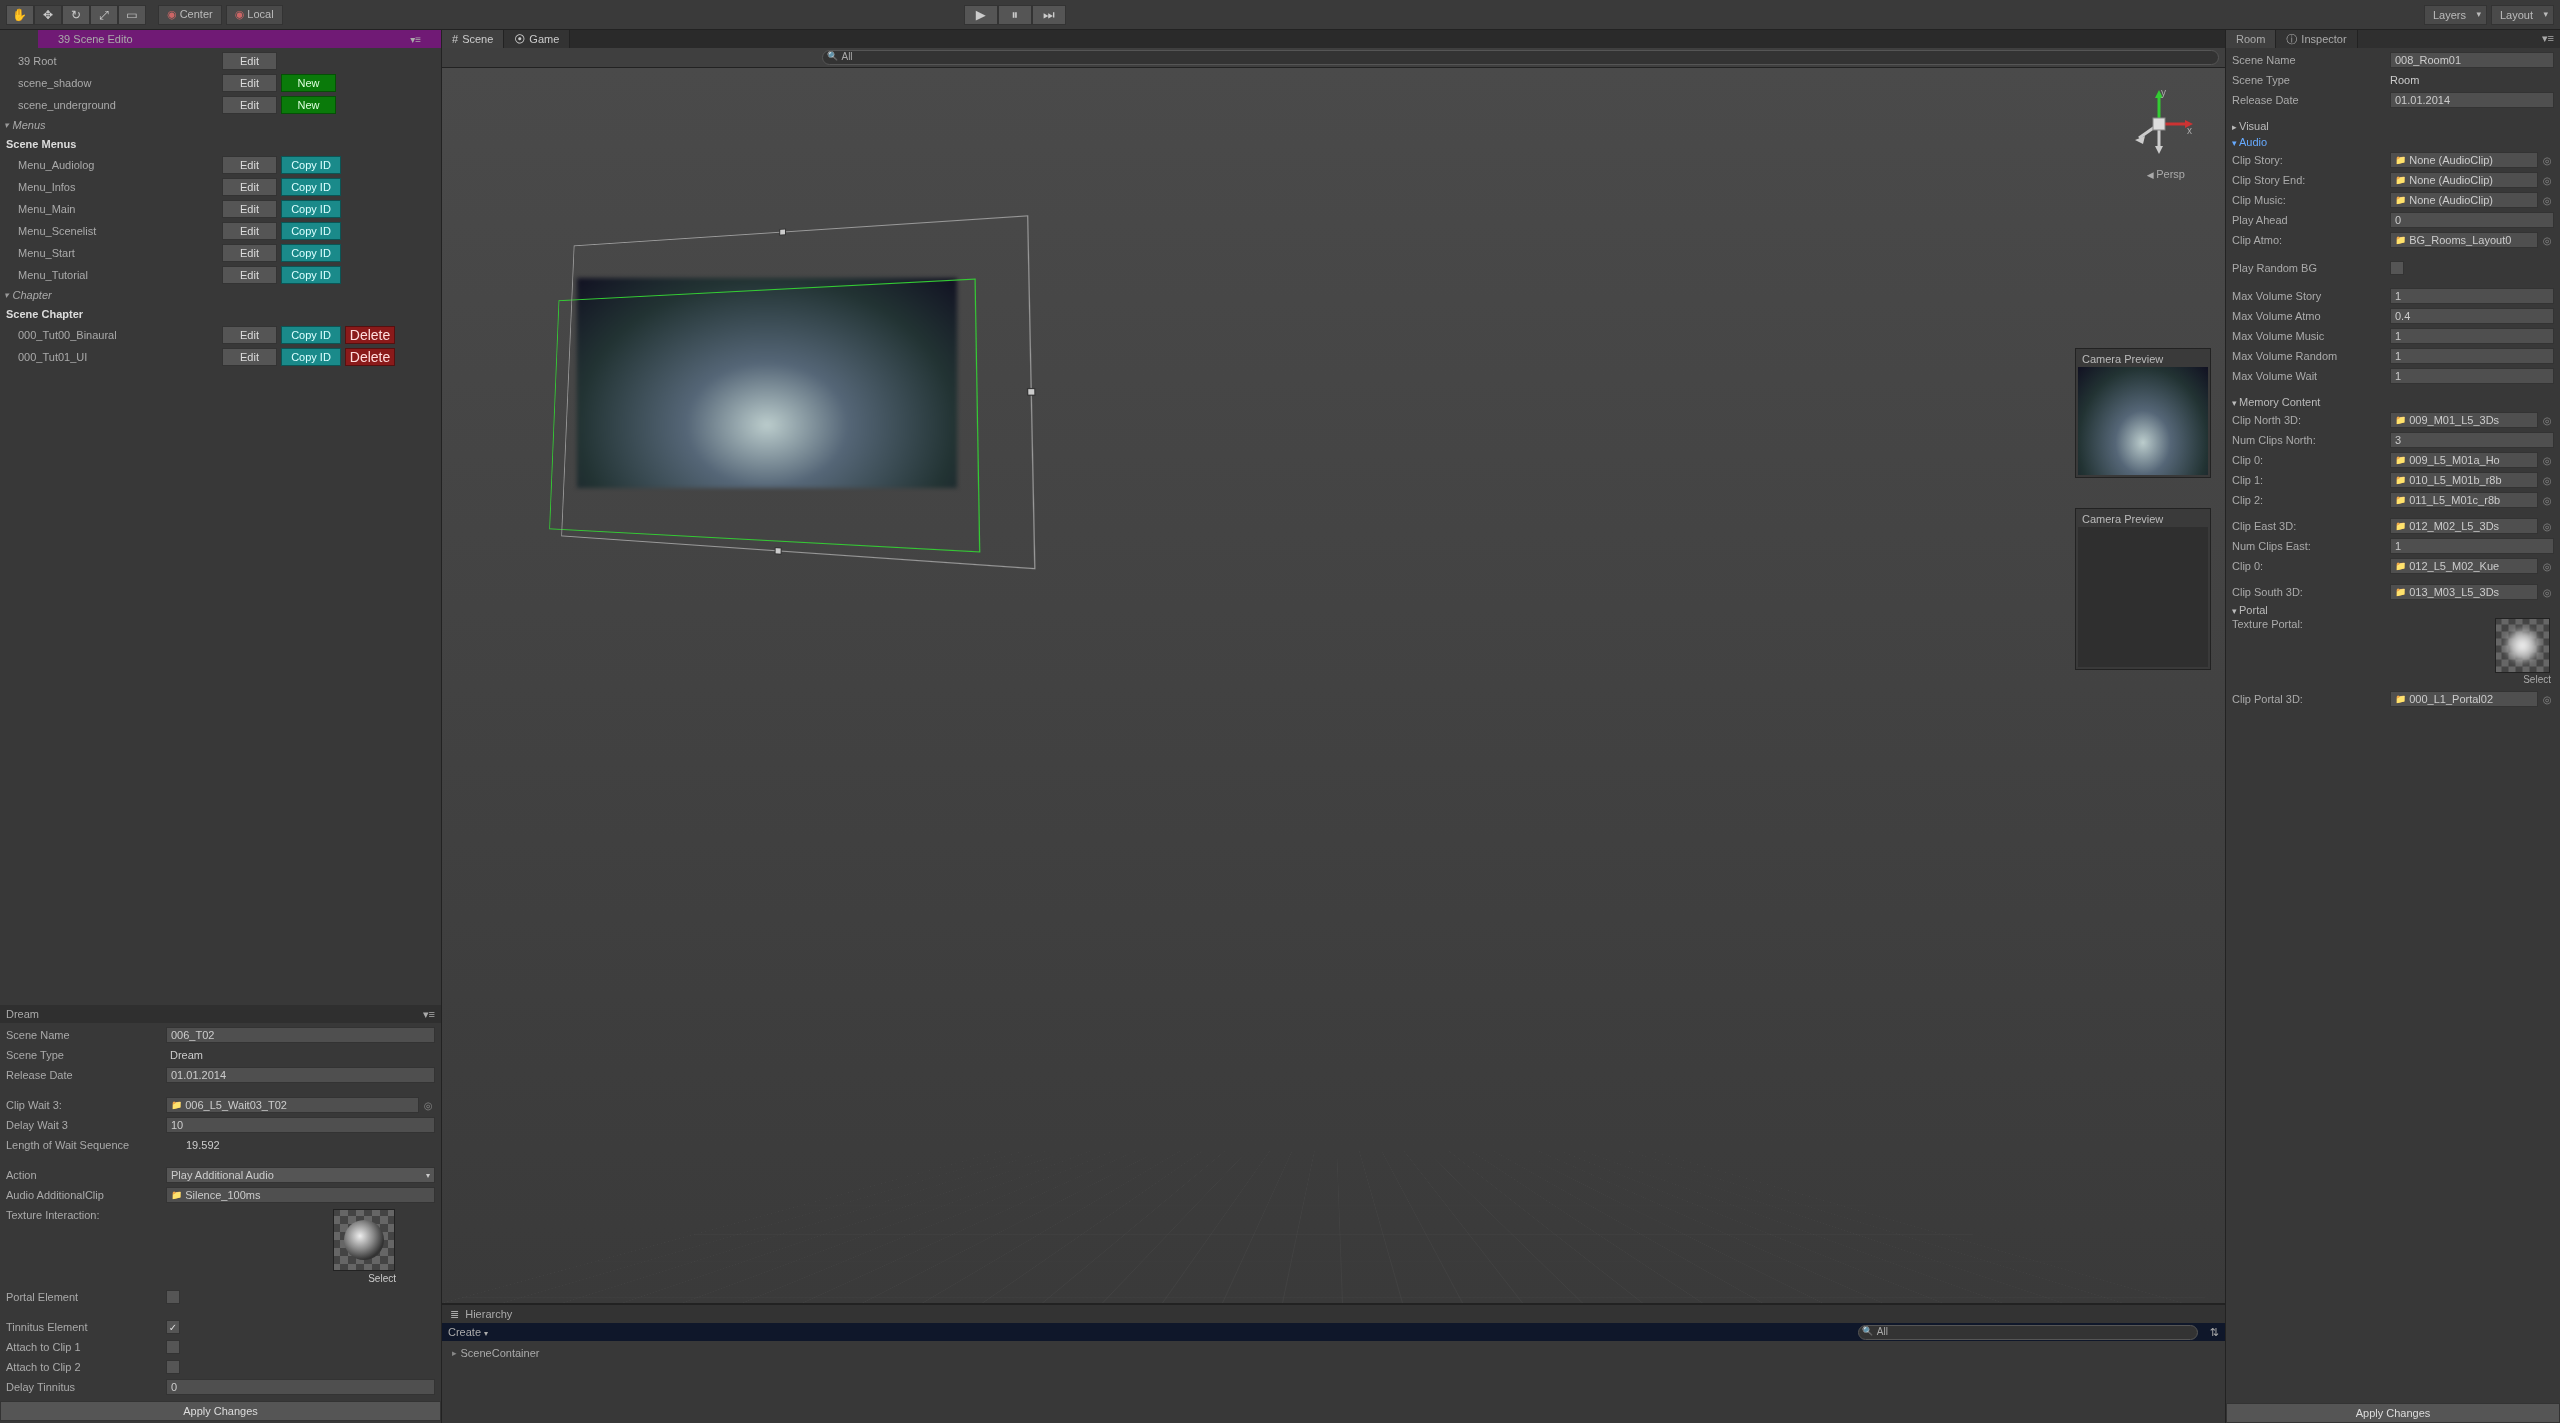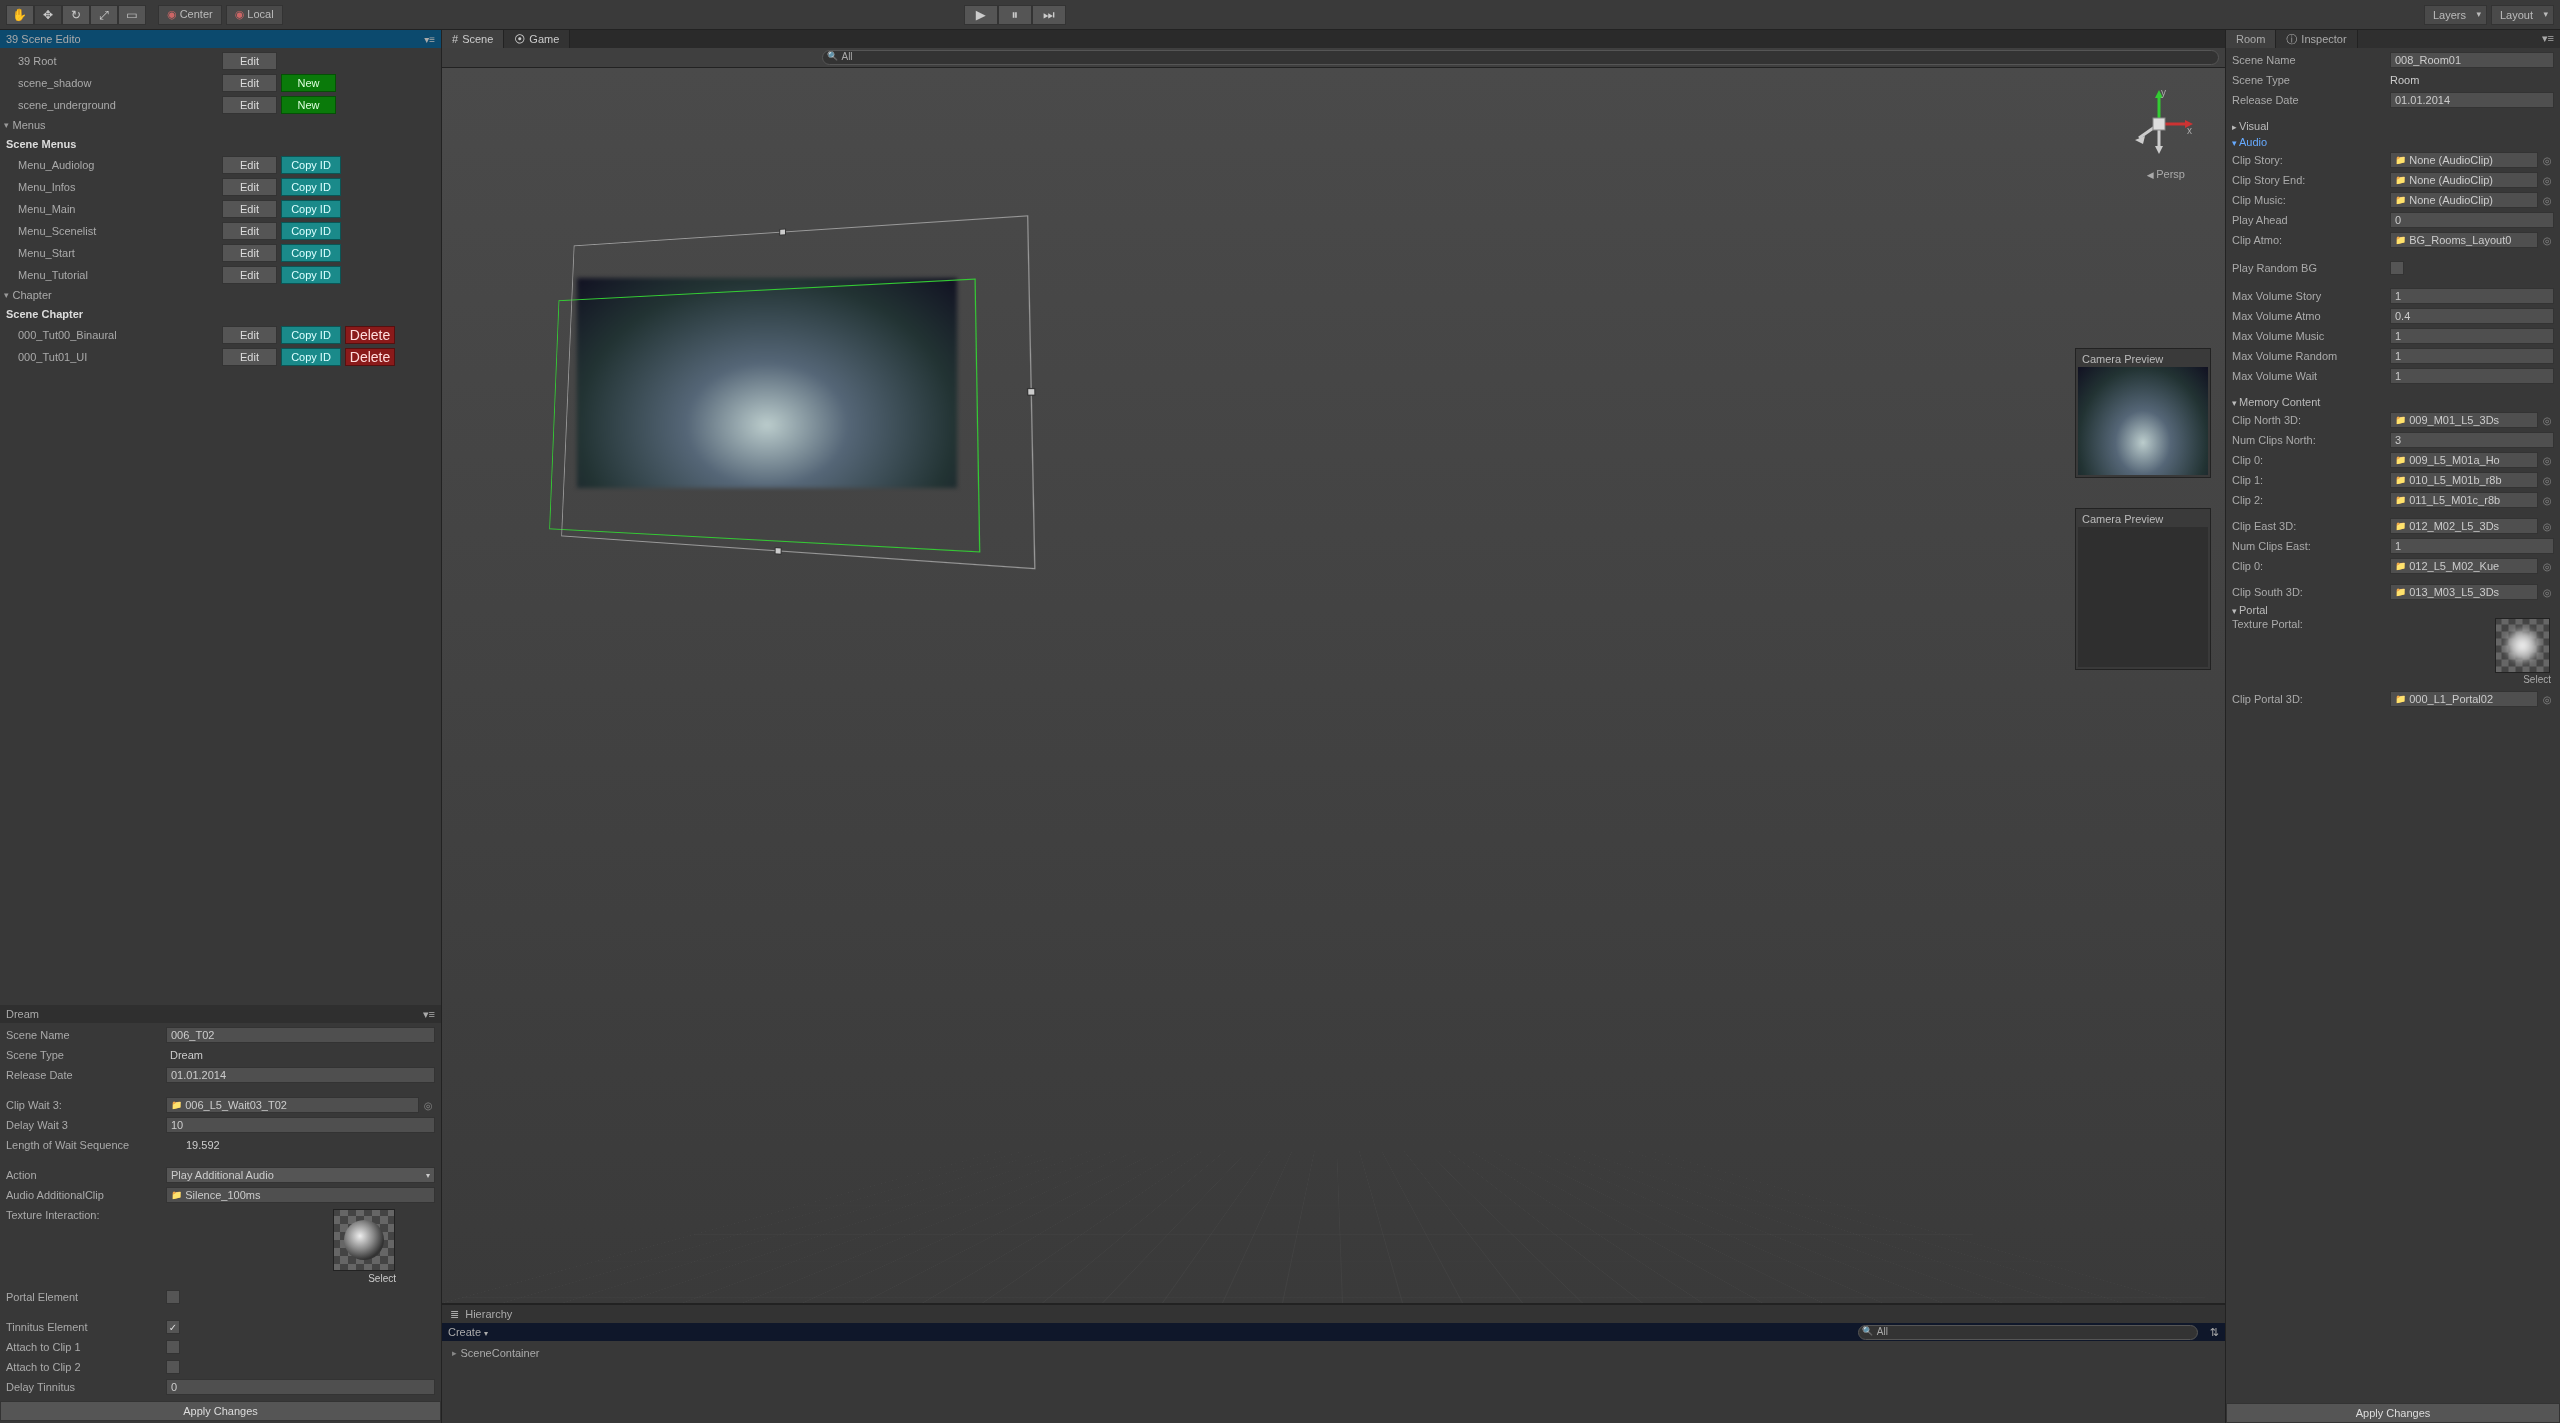--- a/index.html
+++ b/index.html
@@ -16,28 +16,28 @@
 .play-controls { margin: 0 auto; display: flex; gap: 0; }
 .play-btn { width: 34px; height: 20px; background: #555; border: 1px solid #333; color: #ccc; cursor: pointer; font-size: 13px; }
 .dropdown-btn { height: 20px; padding: 0 20px 0 8px; background: #4a4a4a; border: 1px solid #333; color: #bbb; font-size: 11px; cursor: pointer; position: relative; margin-left: 4px; }
 .dropdown-btn::after { content: "▾"; position: absolute; right: 5px; font-size: 9px; }
 
 
 .main-area { flex: 1; display: flex; min-height: 0; }
 
 
 .left-panel { width: 442px; background: #383838; border-right: 1px solid #222; display: flex; flex-direction: column; }
-.panel-tab { height: 18px; background: #0c4a6e; padding: 2px 6px; font-size: 11px; display: flex; align-items: center; }
+.panel-tab { height: 18px; background: #701a75; padding: 2px 20px; font-size: 11px; display: flex; align-items: center; margin-left: 38px; }
 .panel-tab .menu-icon { margin-left: auto; font-size: 10px; cursor: pointer; }
 .left-content { flex: 1; overflow-y: auto; padding: 2px 0; }
 
 .row { display: flex; align-items: center; height: 22px; padding: 0 6px; gap: 4px; margin-left: 12px; }
 .row-label { flex: 0 0 200px; color: #aaa; }
 .section-header { font-weight: bold; color: #ddd; padding: 4px 6px; }
-.fold-row { display: flex; align-items: center; height: 18px; padding: 0 4px; cursor: pointer; }
+.fold-row { display: flex; align-items: center; height: 18px; padding: 0 4px; cursor: pointer; font-style: italic; }
 .fold-row::before { content: "▾"; font-size: 9px; margin-right: 4px; color: #999; }
 
 .btn-edit { width: 55px; height: 18px; background: #555; border: 1px solid #333; color: #ddd; font-size: 11px; cursor: pointer; }
 .btn-new { width: 55px; height: 18px; background: #0a7a0a; border: 1px solid #055005; color: #dfd; font-size: 11px; cursor: pointer; }
 .btn-copyid { width: 60px; height: 18px; background: #1a8a8a; border: 1px solid #0a5555; color: #dff; font-size: 11px; cursor: pointer; }
 .btn-delete { width: 50px; height: 18px; background: #8a1a1a; border: 1px solid #551010; color: #fdd; font-size: 14px; cursor: pointer; }
 
 
 .dream-tab { background: #2f2f2f; height: 18px; padding: 2px 6px; display: flex; align-items: center; margin-top: 6px; }
 .dream-content { background: #383838; padding: 2px 0; }

